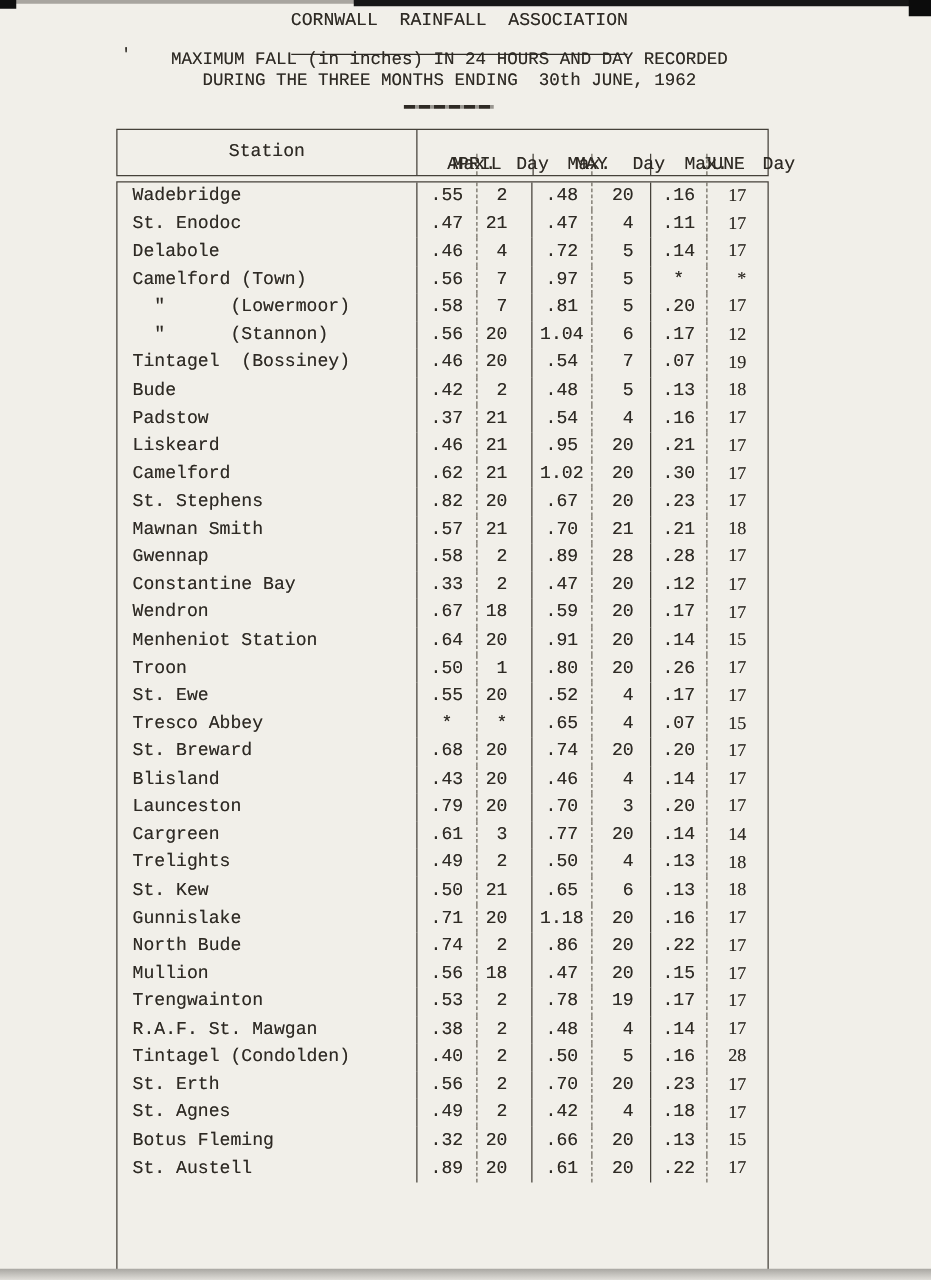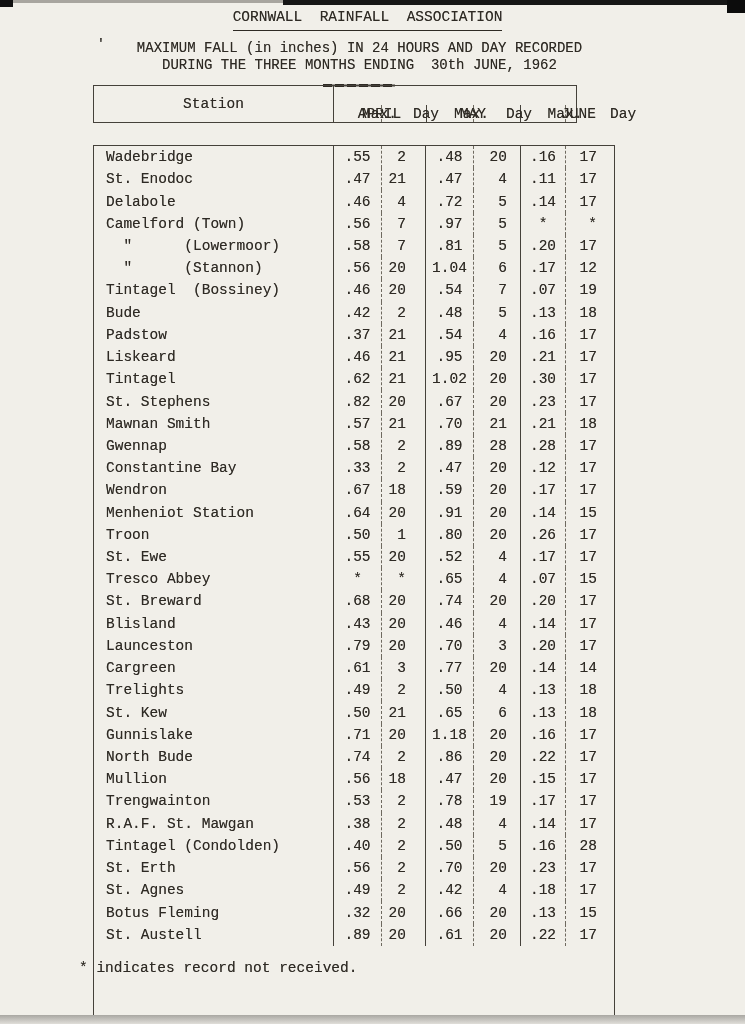--- a/index.html
+++ b/index.html
@@ -15,28 +15,28 @@
   .scan-top-line{position:absolute;left:0;top:0;width:745px;height:3px;background:#a8a59f;}
   .scan-top-dark{position:absolute;left:283px;top:0;width:462px;height:5px;background:#161616;}
   .scan-corner-left{position:absolute;left:0;top:0;width:13px;height:7px;background:#101010;}
   .scan-corner-right{position:absolute;left:727px;top:0;width:18px;height:13px;background:#0c0c0c;}
   .scan-bottom{position:absolute;left:0;top:1015px;width:745px;height:9px;
     background:linear-gradient(#a9a7a2,#e0ded9);}
   .scan-mark{position:absolute;left:97px;top:36px;font-size:13px;}
   
   .center-line{position:absolute;left:0;right:0;text-align:center;white-space:pre;}
   .doc-title{top:9px;font-size:14.5px;margin-left:-10px;}
-  .doc-title span{display:inline-block;border-bottom:1.6px solid #2e2a24;padding-bottom:5px;}
+  .doc-title span{display:inline-block;border-bottom:1.6px solid #2e2a24;padding-bottom:18px;}
   .doc-sub1{top:40px;font-size:14px;margin-left:-26px;}
   .doc-sub2{top:57px;font-size:14px;margin-left:-26px;}
   .doc-rule{position:absolute;left:323px;top:84px;width:72px;height:2.6px;
     background:repeating-linear-gradient(90deg,#2e2a24 0 9px,rgba(46,42,36,.45) 9px 12px);}
   
   .thead{
-    position:absolute;left:93px;top:85px;width:484px;height:38px;
+    position:absolute;left:93px;top:103px;width:522px;height:38px;
     border:1.6px solid #45413a;box-sizing:border-box;
     display:grid;
     grid-template-columns:240px 48px 44px 48px 47px 45px 1fr;
     grid-template-rows:19px 1fr;
     font-size:14.5px;
   }
   .tbody{
     position:absolute;left:93px;top:145px;width:522px;height:907px;
     border:1.6px solid #45413a;box-sizing:border-box;
     display:grid;
@@ -44,21 +44,21 @@
     grid-auto-rows:22.22px;
     font-size:14.5px;
   }
   .trow{display:contents;}
   .cell{display:flex;align-items:center;box-sizing:border-box;}
   .cell.st{justify-content:flex-start;padding-left:12px;white-space:pre;border-right:1.6px solid #45413a;}
   .cell.mx{justify-content:center;border-right:1.2px dashed #6e695f;}
   .cell.dy{justify-content:flex-end;}
   .cell.d1{border-right:1.6px solid #45413a;padding-right:19px;}
   .cell.d2{border-right:1.6px solid #45413a;padding-right:13px;}
-  .cell.d3{padding-right:17px;}
+  .cell.d3{padding-right:17px;font-family:Liberation Serif, serif;}
   .h-station{grid-row:1/3;grid-column:1;display:flex;align-items:center;justify-content:center;
     border-right:1.6px solid #45413a;box-sizing:border-box;}
   .h-month{grid-row:1;display:flex;align-items:flex-end;justify-content:center;box-sizing:border-box;margin-top:36px;}
   .h-month.g1{grid-column:2/4;border-right:1.6px solid #45413a;}
   .h-month.g2{grid-column:4/6;border-right:1.6px solid #45413a;}
   .h-month.g3{grid-column:6/8;}
   .h-sub{grid-row:2;display:flex;align-items:center;justify-content:center;box-sizing:border-box;margin-left:44px;}
   .h-sub.mx{border-right:1.2px dashed #6e695f;}
   .h-sub.dsolid{border-right:1.6px solid #45413a;}
   
@@ -98,21 +98,21 @@
       <div class="trow"><div class="cell st">Wadebridge</div><div class="cell mx">.55</div><div class="cell dy d1">2</div><div class="cell mx">.48</div><div class="cell dy d2">20</div><div class="cell mx">.16</div><div class="cell dy d3">17</div></div>
       <div class="trow"><div class="cell st">St. Enodoc</div><div class="cell mx">.47</div><div class="cell dy d1">21</div><div class="cell mx">.47</div><div class="cell dy d2">4</div><div class="cell mx">.11</div><div class="cell dy d3">17</div></div>
       <div class="trow"><div class="cell st">Delabole</div><div class="cell mx">.46</div><div class="cell dy d1">4</div><div class="cell mx">.72</div><div class="cell dy d2">5</div><div class="cell mx">.14</div><div class="cell dy d3">17</div></div>
       <div class="trow"><div class="cell st">Camelford (Town)</div><div class="cell mx">.56</div><div class="cell dy d1">7</div><div class="cell mx">.97</div><div class="cell dy d2">5</div><div class="cell mx">*</div><div class="cell dy d3">*</div></div>
       <div class="trow"><div class="cell st">  "      (Lowermoor)</div><div class="cell mx">.58</div><div class="cell dy d1">7</div><div class="cell mx">.81</div><div class="cell dy d2">5</div><div class="cell mx">.20</div><div class="cell dy d3">17</div></div>
       <div class="trow"><div class="cell st">  "      (Stannon)</div><div class="cell mx">.56</div><div class="cell dy d1">20</div><div class="cell mx">1.04</div><div class="cell dy d2">6</div><div class="cell mx">.17</div><div class="cell dy d3">12</div></div>
       <div class="trow"><div class="cell st">Tintagel  (Bossiney)</div><div class="cell mx">.46</div><div class="cell dy d1">20</div><div class="cell mx">.54</div><div class="cell dy d2">7</div><div class="cell mx">.07</div><div class="cell dy d3">19</div></div>
       <div class="trow"><div class="cell st">Bude</div><div class="cell mx">.42</div><div class="cell dy d1">2</div><div class="cell mx">.48</div><div class="cell dy d2">5</div><div class="cell mx">.13</div><div class="cell dy d3">18</div></div>
       <div class="trow"><div class="cell st">Padstow</div><div class="cell mx">.37</div><div class="cell dy d1">21</div><div class="cell mx">.54</div><div class="cell dy d2">4</div><div class="cell mx">.16</div><div class="cell dy d3">17</div></div>
       <div class="trow"><div class="cell st">Liskeard</div><div class="cell mx">.46</div><div class="cell dy d1">21</div><div class="cell mx">.95</div><div class="cell dy d2">20</div><div class="cell mx">.21</div><div class="cell dy d3">17</div></div>
-      <div class="trow"><div class="cell st">Tintagel</div><div class="cell mx">.62</div><div class="cell dy d1">21</div><div class="cell mx">1.02</div><div class="cell dy d2">20</div><div class="cell mx">.30</div><div class="cell dy d3">17</div></div>
+      <div class="trow"><div class="cell st">Camelford</div><div class="cell mx">.62</div><div class="cell dy d1">21</div><div class="cell mx">1.02</div><div class="cell dy d2">20</div><div class="cell mx">.30</div><div class="cell dy d3">17</div></div>
       <div class="trow"><div class="cell st">St. Stephens</div><div class="cell mx">.82</div><div class="cell dy d1">20</div><div class="cell mx">.67</div><div class="cell dy d2">20</div><div class="cell mx">.23</div><div class="cell dy d3">17</div></div>
       <div class="trow"><div class="cell st">Mawnan Smith</div><div class="cell mx">.57</div><div class="cell dy d1">21</div><div class="cell mx">.70</div><div class="cell dy d2">21</div><div class="cell mx">.21</div><div class="cell dy d3">18</div></div>
       <div class="trow"><div class="cell st">Gwennap</div><div class="cell mx">.58</div><div class="cell dy d1">2</div><div class="cell mx">.89</div><div class="cell dy d2">28</div><div class="cell mx">.28</div><div class="cell dy d3">17</div></div>
       <div class="trow"><div class="cell st">Constantine Bay</div><div class="cell mx">.33</div><div class="cell dy d1">2</div><div class="cell mx">.47</div><div class="cell dy d2">20</div><div class="cell mx">.12</div><div class="cell dy d3">17</div></div>
       <div class="trow"><div class="cell st">Wendron</div><div class="cell mx">.67</div><div class="cell dy d1">18</div><div class="cell mx">.59</div><div class="cell dy d2">20</div><div class="cell mx">.17</div><div class="cell dy d3">17</div></div>
       <div class="trow"><div class="cell st">Menheniot Station</div><div class="cell mx">.64</div><div class="cell dy d1">20</div><div class="cell mx">.91</div><div class="cell dy d2">20</div><div class="cell mx">.14</div><div class="cell dy d3">15</div></div>
       <div class="trow"><div class="cell st">Troon</div><div class="cell mx">.50</div><div class="cell dy d1">1</div><div class="cell mx">.80</div><div class="cell dy d2">20</div><div class="cell mx">.26</div><div class="cell dy d3">17</div></div>
       <div class="trow"><div class="cell st">St. Ewe</div><div class="cell mx">.55</div><div class="cell dy d1">20</div><div class="cell mx">.52</div><div class="cell dy d2">4</div><div class="cell mx">.17</div><div class="cell dy d3">17</div></div>
       <div class="trow"><div class="cell st">Tresco Abbey</div><div class="cell mx">*</div><div class="cell dy d1">*</div><div class="cell mx">.65</div><div class="cell dy d2">4</div><div class="cell mx">.07</div><div class="cell dy d3">15</div></div>
       <div class="trow"><div class="cell st">St. Breward</div><div class="cell mx">.68</div><div class="cell dy d1">20</div><div class="cell mx">.74</div><div class="cell dy d2">20</div><div class="cell mx">.20</div><div class="cell dy d3">17</div></div>
@@ -126,20 +126,19 @@
       <div class="trow"><div class="cell st">Mullion</div><div class="cell mx">.56</div><div class="cell dy d1">18</div><div class="cell mx">.47</div><div class="cell dy d2">20</div><div class="cell mx">.15</div><div class="cell dy d3">17</div></div>
       <div class="trow"><div class="cell st">Trengwainton</div><div class="cell mx">.53</div><div class="cell dy d1">2</div><div class="cell mx">.78</div><div class="cell dy d2">19</div><div class="cell mx">.17</div><div class="cell dy d3">17</div></div>
       <div class="trow"><div class="cell st">R.A.F. St. Mawgan</div><div class="cell mx">.38</div><div class="cell dy d1">2</div><div class="cell mx">.48</div><div class="cell dy d2">4</div><div class="cell mx">.14</div><div class="cell dy d3">17</div></div>
       <div class="trow"><div class="cell st">Tintagel (Condolden)</div><div class="cell mx">.40</div><div class="cell dy d1">2</div><div class="cell mx">.50</div><div class="cell dy d2">5</div><div class="cell mx">.16</div><div class="cell dy d3">28</div></div>
       <div class="trow"><div class="cell st">St. Erth</div><div class="cell mx">.56</div><div class="cell dy d1">2</div><div class="cell mx">.70</div><div class="cell dy d2">20</div><div class="cell mx">.23</div><div class="cell dy d3">17</div></div>
       <div class="trow"><div class="cell st">St. Agnes</div><div class="cell mx">.49</div><div class="cell dy d1">2</div><div class="cell mx">.42</div><div class="cell dy d2">4</div><div class="cell mx">.18</div><div class="cell dy d3">17</div></div>
       <div class="trow"><div class="cell st">Botus Fleming</div><div class="cell mx">.32</div><div class="cell dy d1">20</div><div class="cell mx">.66</div><div class="cell dy d2">20</div><div class="cell mx">.13</div><div class="cell dy d3">15</div></div>
       <div class="trow"><div class="cell st">St. Austell</div><div class="cell mx">.89</div><div class="cell dy d1">20</div><div class="cell mx">.61</div><div class="cell dy d2">20</div><div class="cell mx">.22</div><div class="cell dy d3">17</div></div>
     </div>
 
-  <div class="footnote">* indicates record not received.</div>
   <div class="signature">
     <div>D.W. Bogle, Hon. Sec.,</div>
     
   </div>
 
   <div class="scan-bottom"></div>
 </div>
 
 </body></html>

